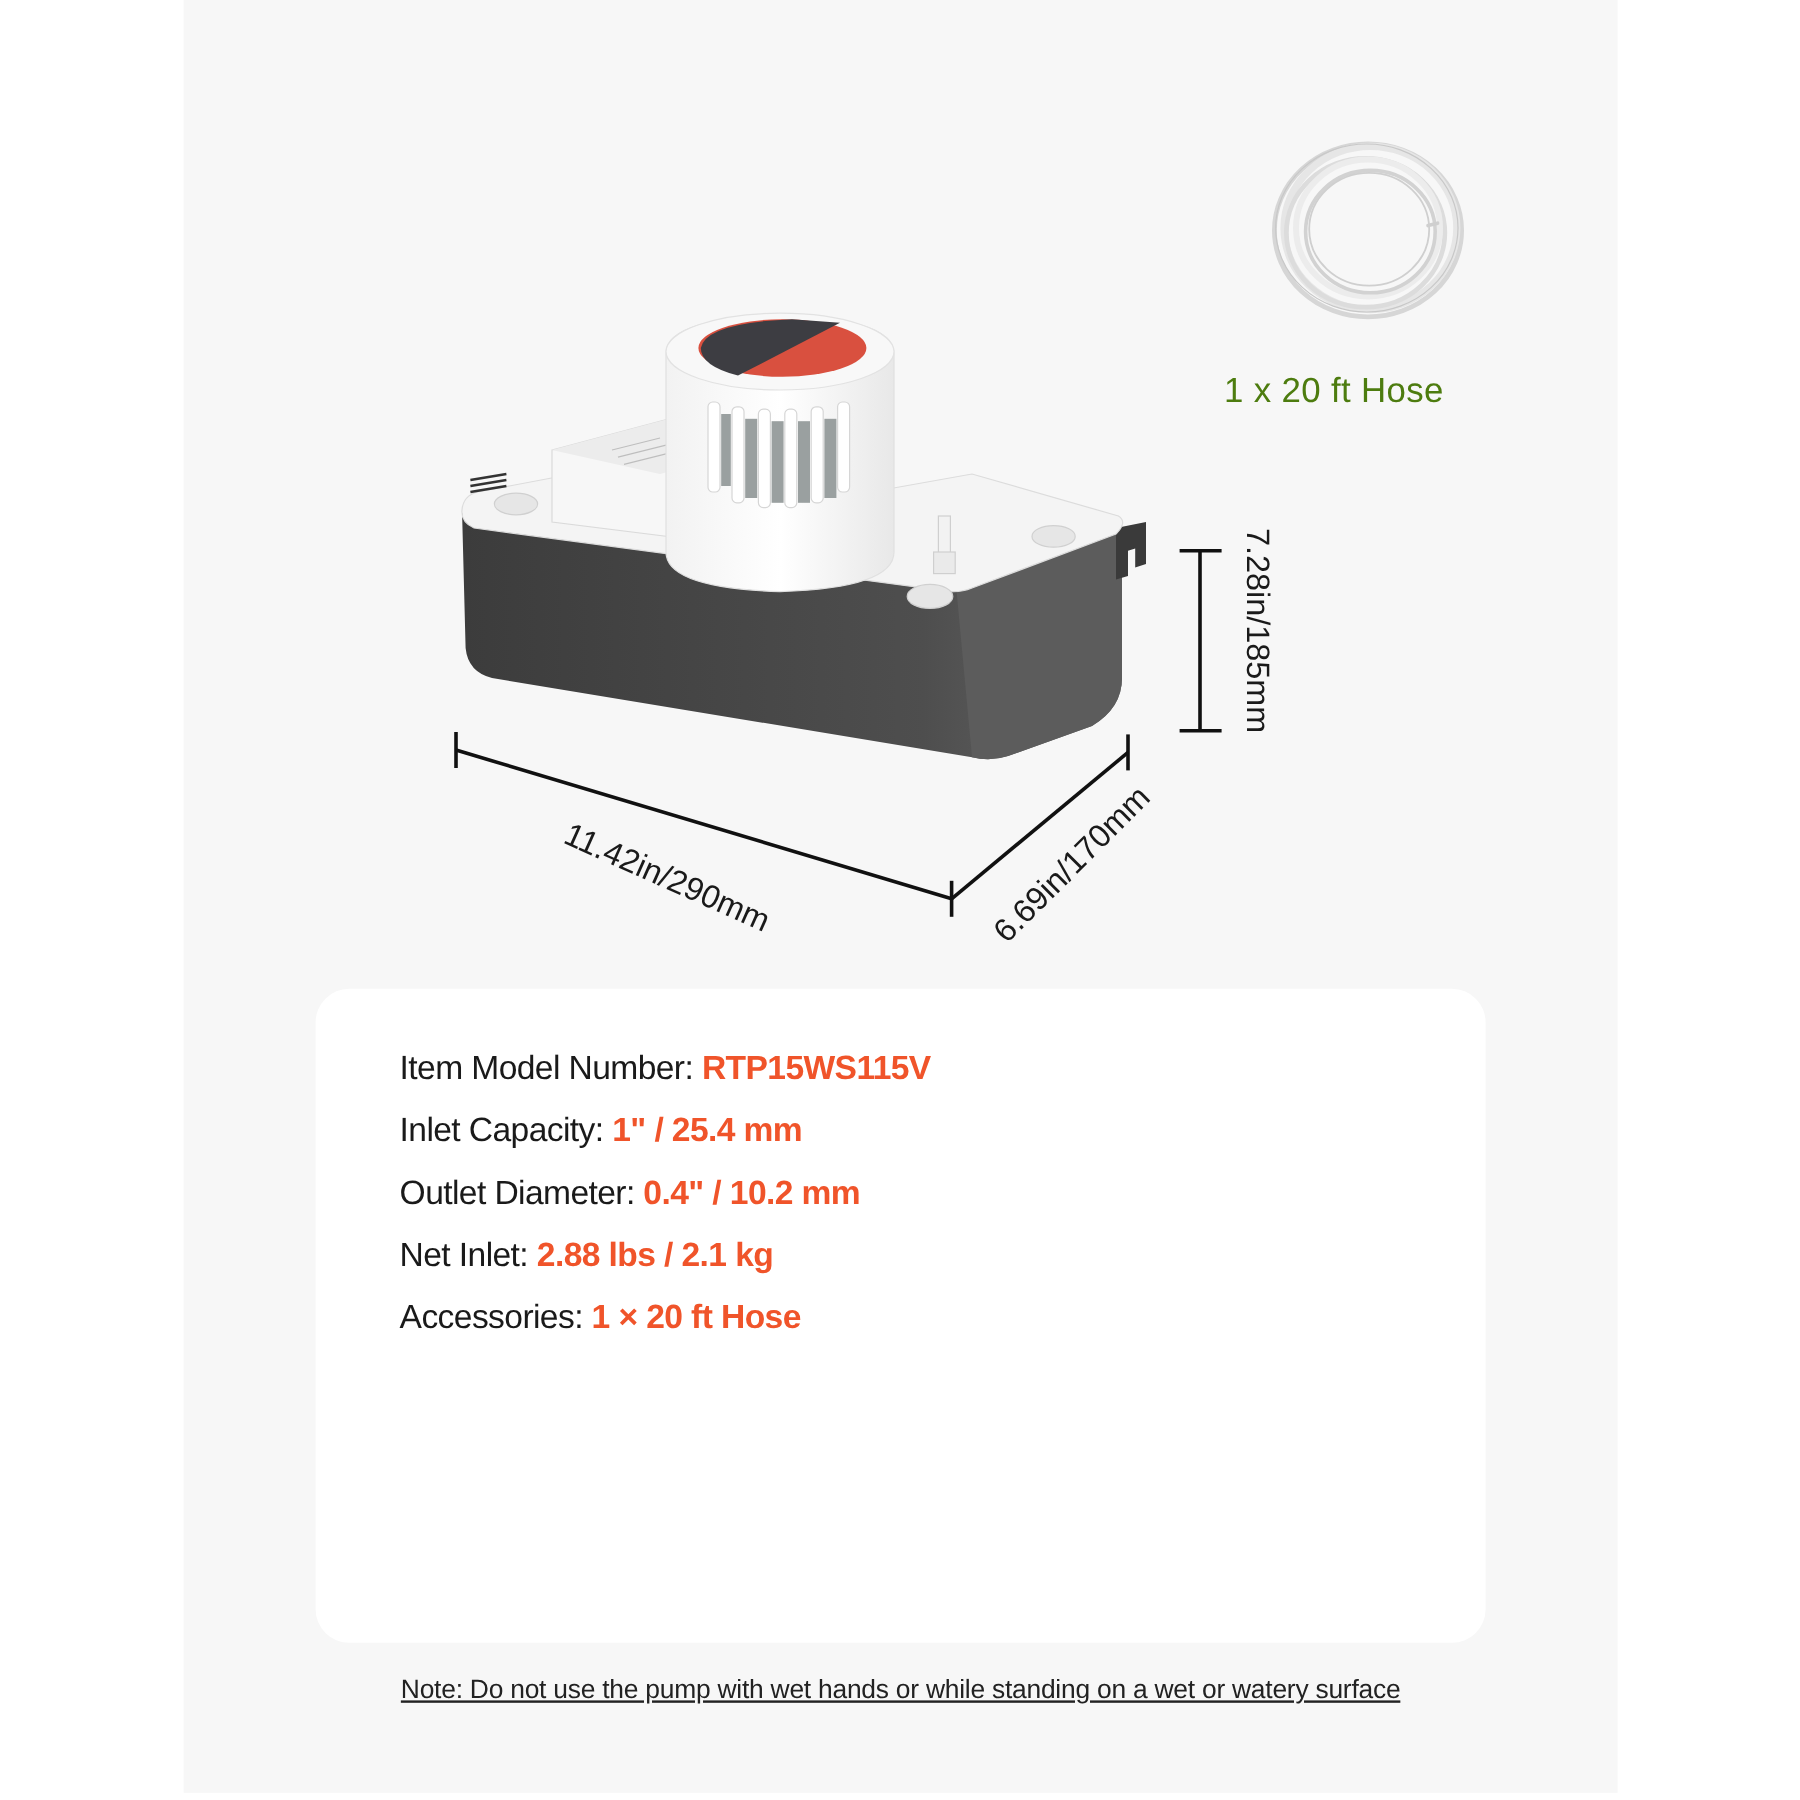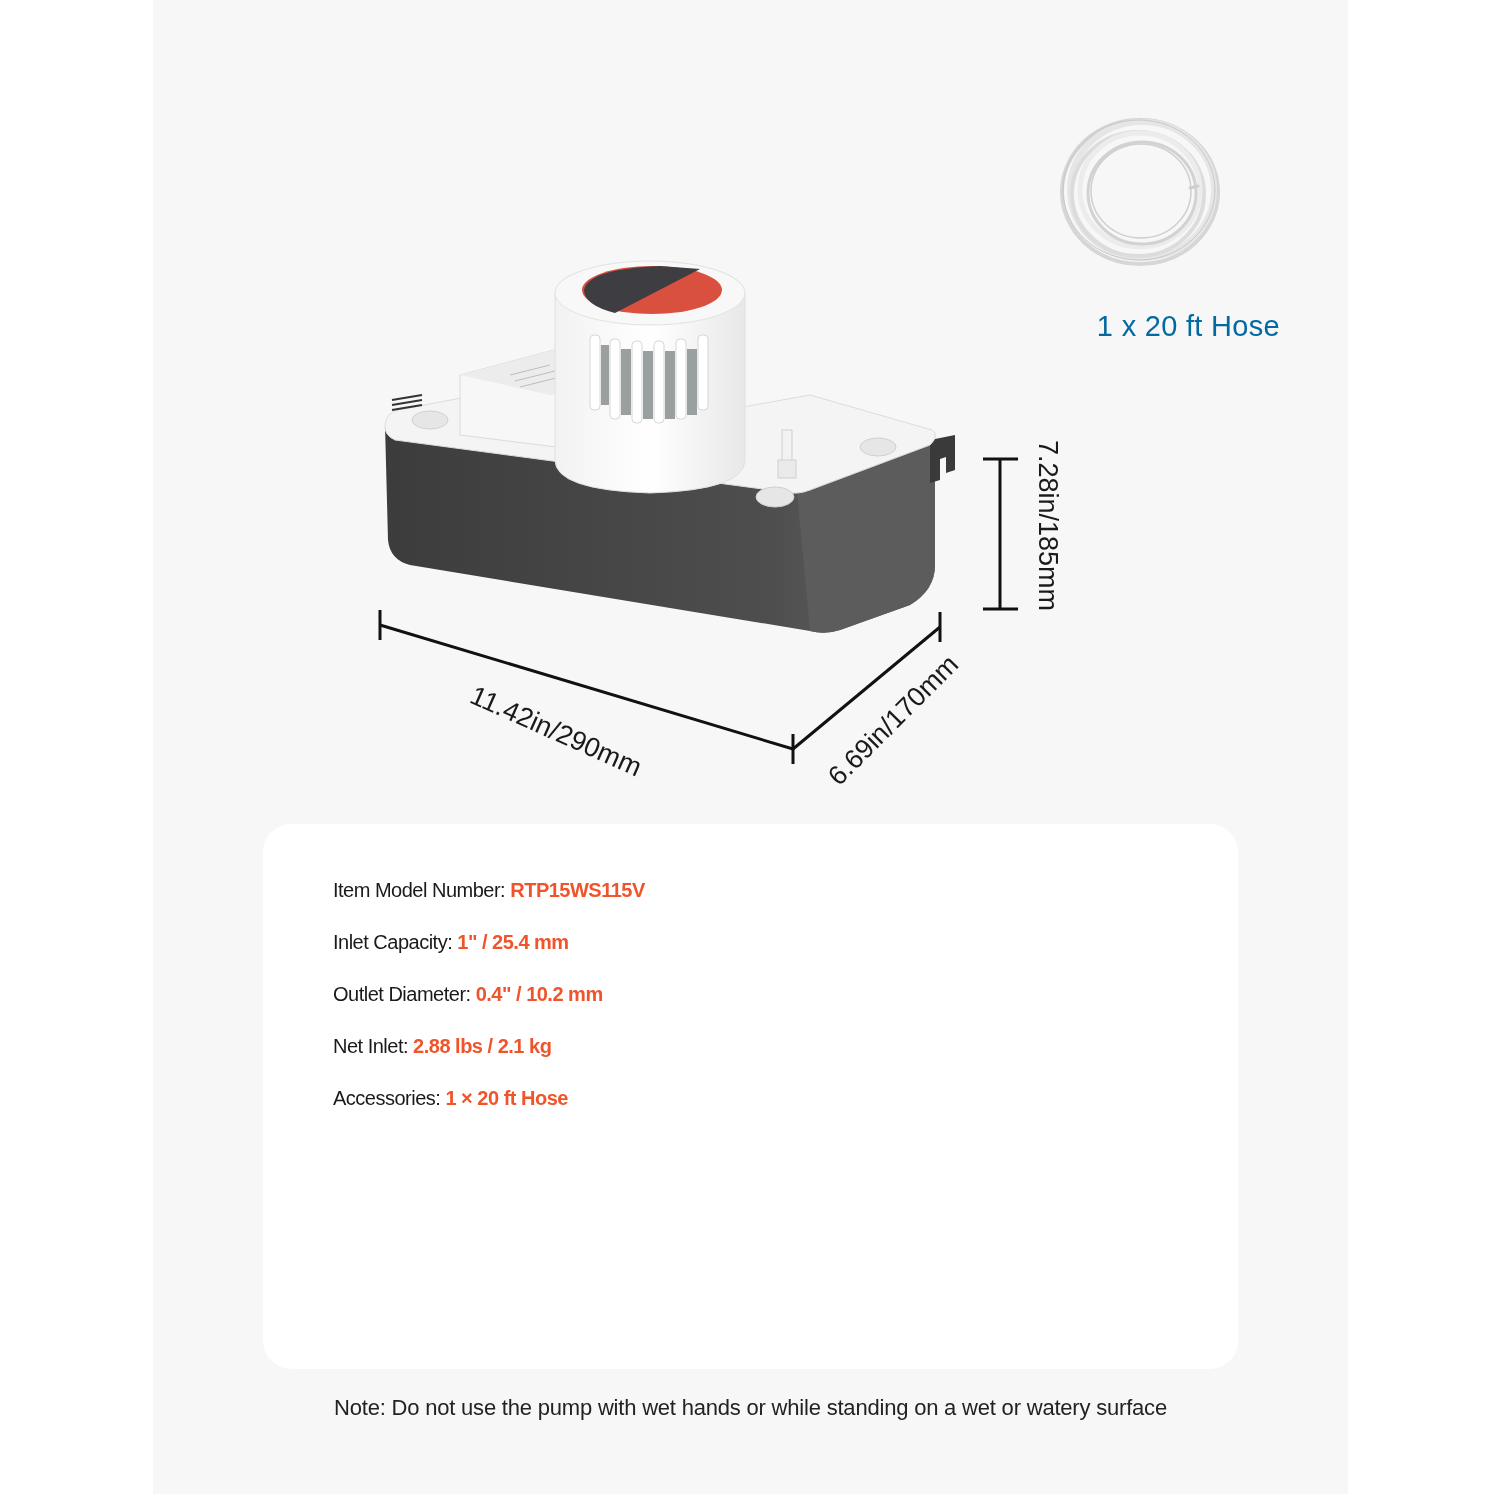--- a/index.html
+++ b/index.html
@@ -6,43 +6,43 @@
   body {
     width:1500px; height:1500px; background:#ffffff; position:relative; overflow:hidden;
     font-family:"Liberation Sans", "DejaVu Sans", sans-serif;
   }
   .panel {
     position:absolute; left:153px; top:0; width:1195px; height:1494px; background:#f7f7f7;
   }
   
   .hose { position:absolute; left:1050px; top:100px; width:180px; height:180px; }
   .hose-caption {
-    position:absolute; left:1020px; top:310px; width:260px; text-align:right;
-    font-size:29px; color:#0369a1; letter-spacing:0.3px;
+    position:absolute; left:1020px; top:310px; width:260px; text-align:left;
+    font-size:29px; color:#4d7c0f; letter-spacing:0.3px;
   }
   
   .pump { position:absolute; left:370px; top:235px; width:620px; height:400px; }
   
   .dim-svg { position:absolute; left:0; top:0; width:1500px; height:1500px; pointer-events:none; }
   .dim-label { position:absolute; font-size:27px; color:#1a1a1a; white-space:nowrap; transform-origin:left top; }
   .dim-width { left:478px; top:680px; transform:rotate(24deg); }
   .dim-depth { left:822px; top:770px; transform:rotate(-45deg); transform-origin:left top; }
   .dim-height { left:1063px; top:440px; transform:rotate(90deg); }
   
   .spec-card {
     position:absolute; left:263px; top:824px; width:975px; height:545px; background:#ffffff;
     border-radius:28px;
   }
   .spec-list { position:absolute; left:70px; top:46px; margin:0; padding:0; list-style:none; }
-  .spec-row { height:52px; font-size:20px; line-height:40px; color:#1a1a1a; letter-spacing:-0.5px; white-space:nowrap; }
+  .spec-row { height:52px; font-size:28px; line-height:40px; color:#1a1a1a; letter-spacing:-0.5px; white-space:nowrap; }
   .spec-value { color:#f0542a; font-weight:bold; }
   
   .note {
     position:absolute; left:153px; width:1195px; top:1395px; text-align:center;
-    font-size:22px; color:#222; letter-spacing:-0.2px;
+    font-size:22px; color:#222; letter-spacing:-0.2px;text-decoration:underline;
   }
 </style>
 </head>
 <body>
 
 <div class="panel"></div>
 
 <svg class="hose" viewBox="0 0 180 180">
   <g fill="none" stroke-linecap="round">
     <ellipse cx="90" cy="92" rx="78" ry="72" stroke="#d6d6d6" stroke-width="4"></ellipse>

